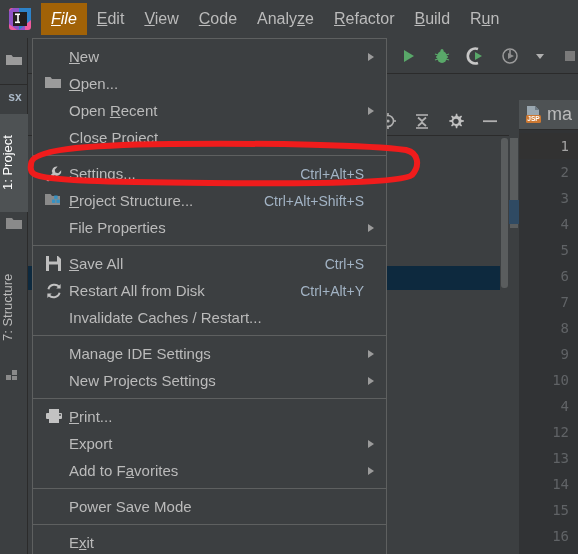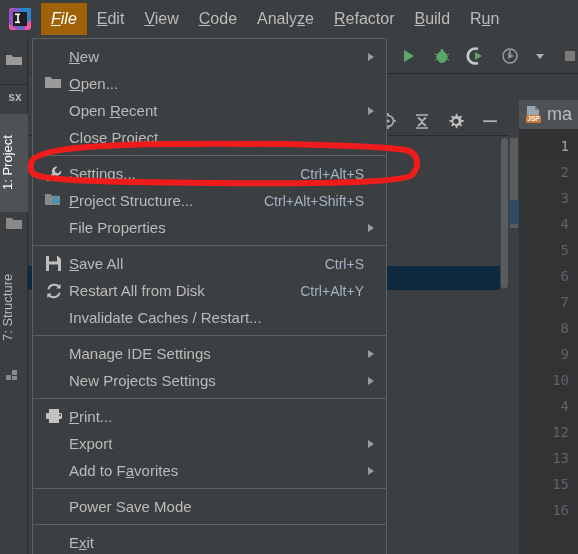--- a/index.html
+++ b/index.html
@@ -356,20 +356,21 @@
       <div class="gut-line">4</div>
       <div class="gut-line">5</div>
       <div class="gut-line">6</div>
       <div class="gut-line">7</div>
       <div class="gut-line">8</div>
       <div class="gut-line">9</div>
       <div class="gut-line">10</div>
       <div class="gut-line">4</div>
       <div class="gut-line">12</div>
       <div class="gut-line">13</div>
+      <div class="gut-line">14</div>
       <div class="gut-line">15</div>
       <div class="gut-line">16</div>
     </div>
   </div>
 
   <div class="menu">
 
     <div class="mi">
       <span class="mi-label"><span class="mn">N</span>ew</span>
       <span class="mi-arrow"></span>

